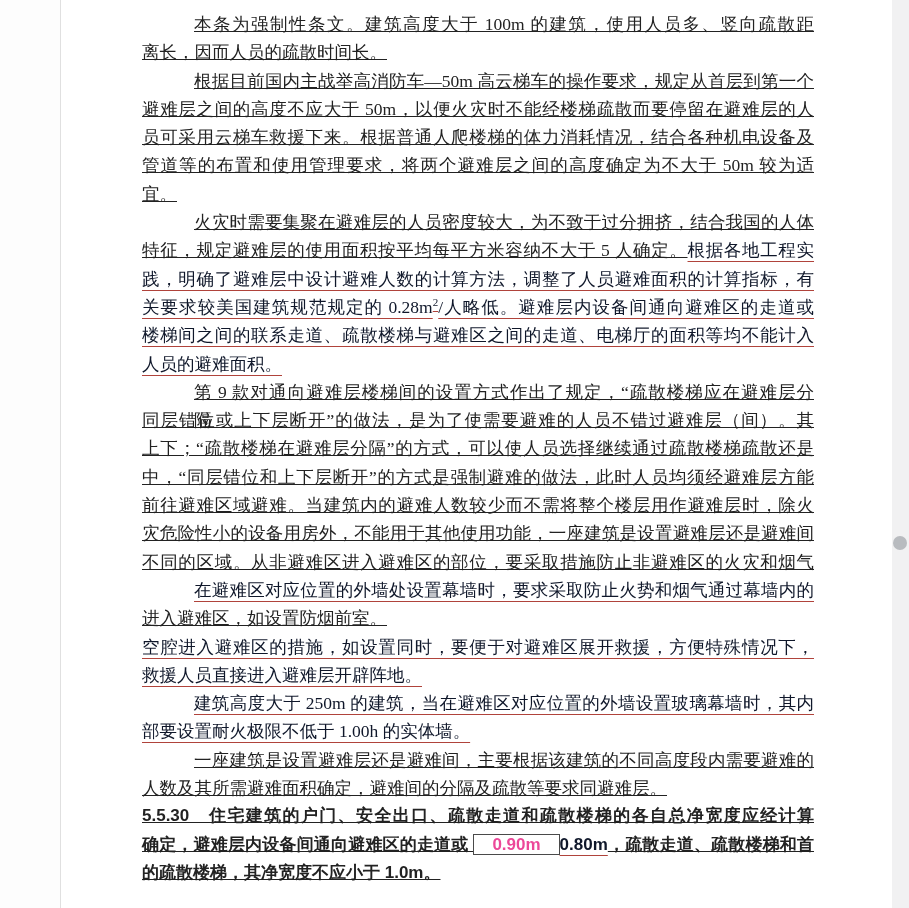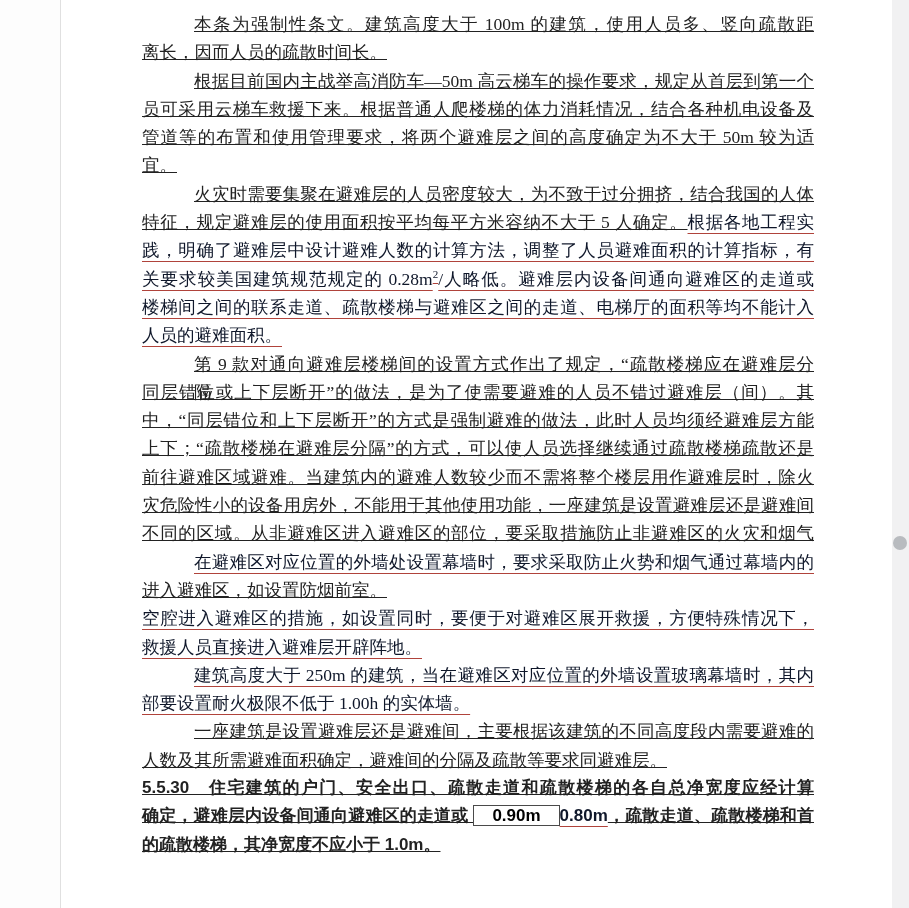--- a/index.html
+++ b/index.html
@@ -37,21 +37,21 @@
   }
   .seg-k{color:#222222;text-decoration:underline;}
   .seg-r{
     color:#0f172a;
     text-decoration:underline;
     text-decoration-color:#b0433b;
     text-decoration-thickness:1px;
     text-underline-offset:5px;
   }
   .seg-rb{
-    color:#000000;
+    color:#ec4899;
     border:1px solid #4a4a4a;
     padding:0 18px;
   }
   sup{font-size:11px;line-height:0;}
   .scroll-track{
     position:absolute;right:0;top:0;width:17px;height:100%;
     background:#f1f1f2;
   }
   .scroll-thumb{
     position:absolute;left:1px;top:536px;width:14px;height:14px;
@@ -62,33 +62,34 @@
 <body>
 
 <div class="left-margin"></div>
 <div class="page-edge"></div>
 
 <div class="page">
   <div class="doc-text">
       <div class="line ind fill"><span class="seg-k">本条为强制性条文。建筑高度大于 100m 的建筑，使用人员多、竖向疏散距</span></div>
       <div class="line"><span class="seg-k">离长，因而人员的疏散时间长。</span></div>
       <div class="line ind fill"><span class="seg-k">根据目前国内主战举高消防车—50m 高云梯车的操作要求，规定从首层到第一个</span></div>
+      <div class="line fill"><span class="seg-k">避难层之间的高度不应大于 50m，以便火灾时不能经楼梯疏散而要停留在避难层的人</span></div>
       <div class="line fill"><span class="seg-k">员可采用云梯车救援下来。根据普通人爬楼梯的体力消耗情况，结合各种机电设备及</span></div>
       <div class="line fill"><span class="seg-k">管道等的布置和使用管理要求，将两个避难层之间的高度确定为不大于 50m 较为适</span></div>
       <div class="line"><span class="seg-k">宜。</span></div>
       <div class="line ind fill"><span class="seg-k">火灾时需要集聚在避难层的人员密度较大，为不致于过分拥挤，结合我国的人体</span></div>
       <div class="line fill"><span class="seg-k">特征，规定避难层的使用面积按平均每平方米容纳不大于 5 人确定。</span><span class="seg-r">根据各地工程实</span></div>
       <div class="line fill"><span class="seg-r">践，明确了避难层中设计避难人数的计算方法，调整了人员避难面积的计算指标，有</span></div>
       <div class="line fill"><span class="seg-r">关要求较美国建筑规范规定的 0.28m</span><sup class="seg-r">2</sup><span class="seg-r">/人略低。避难层内设备间通向避难区的走道或</span></div>
       <div class="line fill"><span class="seg-r">楼梯间之间的联系走道、疏散楼梯与避难区之间的走道、电梯厅的面积等均不能计入</span></div>
       <div class="line"><span class="seg-r">人员的避难面积。</span></div>
       <div class="line ind fill"><span class="seg-k">第 9 款对通向避难层楼梯间的设置方式作出了规定，“疏散楼梯应在避难层分隔、</span></div>
       <div class="line fill"><span class="seg-k">同层错位或上下层断开”的做法，是为了使需要避难的人员不错过避难层（间）。其</span></div>
+      <div class="line fill"><span class="seg-k">上下；“疏散楼梯在避难层分隔”的方式，可以使人员选择继续通过疏散楼梯疏散还是</span></div>
       <div class="line fill"><span class="seg-k">中，“同层错位和上下层断开”的方式是强制避难的做法，此时人员均须经避难层方能</span></div>
-      <div class="line fill"><span class="seg-k">上下；“疏散楼梯在避难层分隔”的方式，可以使人员选择继续通过疏散楼梯疏散还是</span></div>
       <div class="line fill"><span class="seg-k">前往避难区域避难。当建筑内的避难人数较少而不需将整个楼层用作避难层时，除火</span></div>
       <div class="line fill"><span class="seg-k">灾危险性小的设备用房外，不能用于其他使用功能，一座建筑是设置避难层还是避难间</span></div>
       <div class="line fill"><span class="seg-k">不同的区域。从非避难区进入避难区的部位，要采取措施防止非避难区的火灾和烟气</span></div>
       <div class="line ind fill"><span class="seg-r">在避难区对应位置的外墙处设置幕墙时，要求采取防止火势和烟气通过幕墙内的</span></div>
       <div class="line"><span class="seg-k">进入避难区，如设置防烟前室。</span></div>
       <div class="line fill"><span class="seg-r">空腔进入避难区的措施，如设置同时，要便于对避难区展开救援，方便特殊情况下，</span></div>
       <div class="line"><span class="seg-r">救援人员直接进入避难层开辟阵地。</span></div>
       <div class="line ind fill"><span class="seg-r">建筑高度大于 250m 的建筑，当在避难区对应位置的外墙设置玻璃幕墙时，其内</span></div>
       <div class="line"><span class="seg-r">部要设置耐火极限不低于 1.00h 的实体墙。</span></div>
       <div class="line ind fill"><span class="seg-k">一座建筑是设置避难层还是避难间，主要根据该建筑的不同高度段内需要避难的</span></div>

